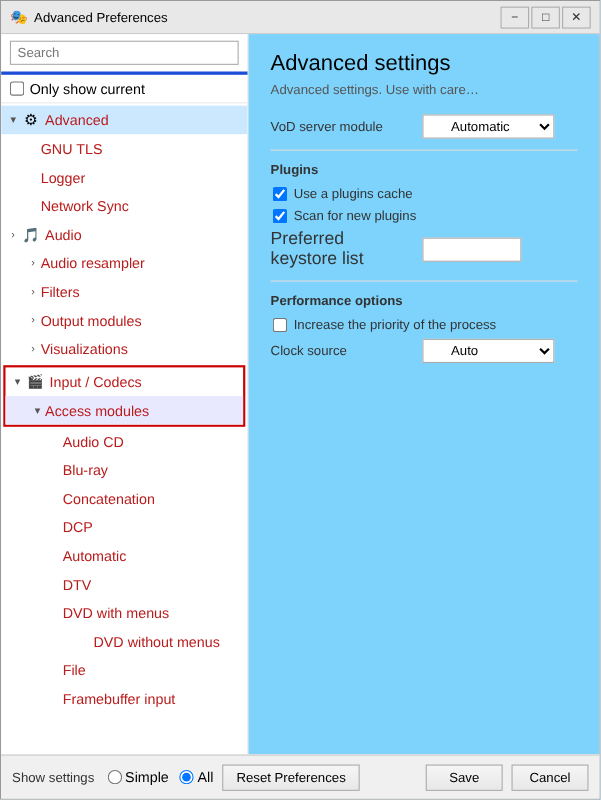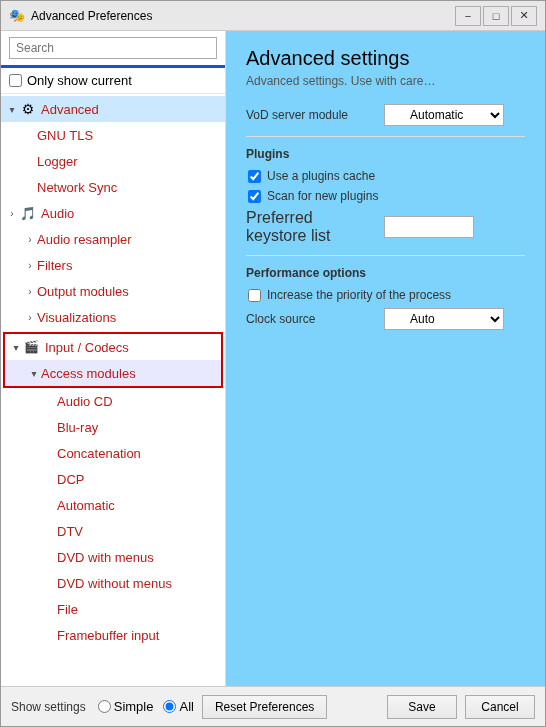--- a/index.html
+++ b/index.html
@@ -164,21 +164,21 @@
         </div>
         <div class="tree-item" style="padding-left:56px;">
           <span class="item-label">Automatic</span>
         </div>
         <div class="tree-item" style="padding-left:56px;">
           <span class="item-label">DTV</span>
         </div>
         <div class="tree-item" style="padding-left:56px;">
           <span class="item-label">DVD with menus</span>
         </div>
-        <div class="tree-item" style="padding-left:56px;">
+        <div class="tree-item" style="padding-left:56px;margin-left:28px;">
           <span class="item-label">DVD without menus</span>
         </div>
         <div class="tree-item" style="padding-left:56px;">
           <span class="item-label">File</span>
         </div>
         <div class="tree-item" style="padding-left:56px;">
           <span class="item-label">Framebuffer input</span>
         </div>
 
       </div>

